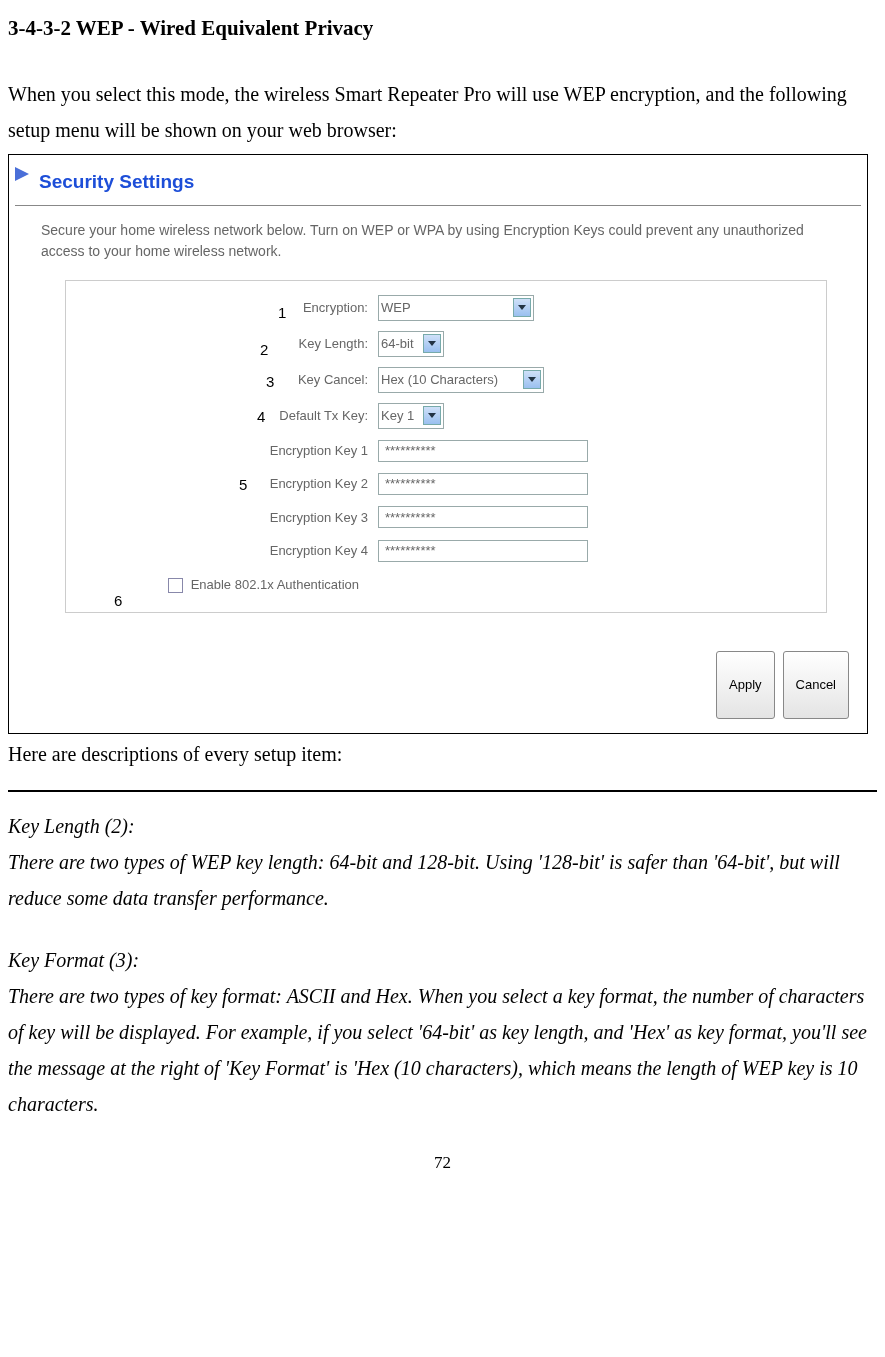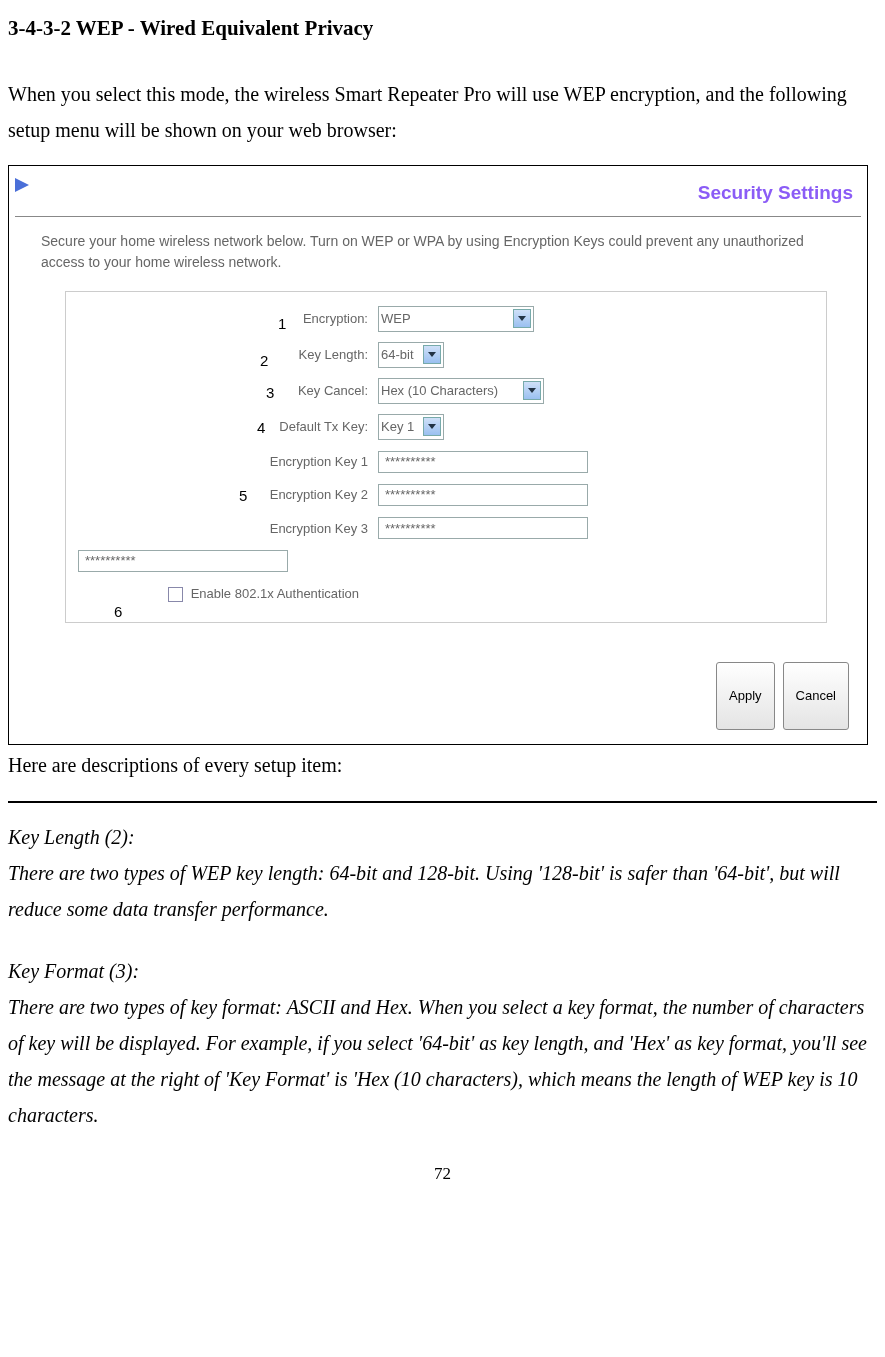--- a/index.html
+++ b/index.html
@@ -11,38 +11,37 @@
     width: 885px;
     box-sizing: border-box;
     line-height: 1.8;
   }
   .heading {
     font-weight: bold;
     font-size: 21px;
     margin-bottom: 28px;
   }
   .intro {
-    margin-bottom: 17px;
+    margin-bottom: 6px;
   }
   .screenshot-frame {
     border: 1px solid #000;
     width: 860px;
     height: 580px;
     position: relative;
     box-sizing: border-box;
     margin-bottom: 2px;
   }
   .ss-title {
     font-family: Arial, sans-serif;
     font-size: 19px;
     font-weight: bold;
-    color: #8b5cf6;
+    color: #1d4ed8;
     padding: 10px 14px 4px 30px;
     position:relative;
-    text-align:right;
   }
   .ss-title .blue-arrow {
     position:absolute;
     left:6px; top:12px;
     width:0;height:0;
     border-top:7px solid transparent;
     border-bottom:7px solid transparent;
     border-right:14px solid #4a6fd8;
     transform: scaleX(-1);
   }
@@ -233,20 +232,21 @@
           <span>**********</span>
         </div>
     </div>
     <div class="ss-row">
       <div class="ss-label-cell">Encryption Key 3</div>
       <div class="ss-input">
           <span>**********</span>
         </div>
     </div>
     <div class="ss-row">
+      <div class="ss-label-cell">Encryption Key 4</div>
       <div class="ss-input">
           <span>**********</span>
         </div>
     </div>
     <div class="ss-8021x">
       <span class="ss-check"></span>
       <span>Enable 802.1x Authentication</span>
     </div>
   </div>
 

